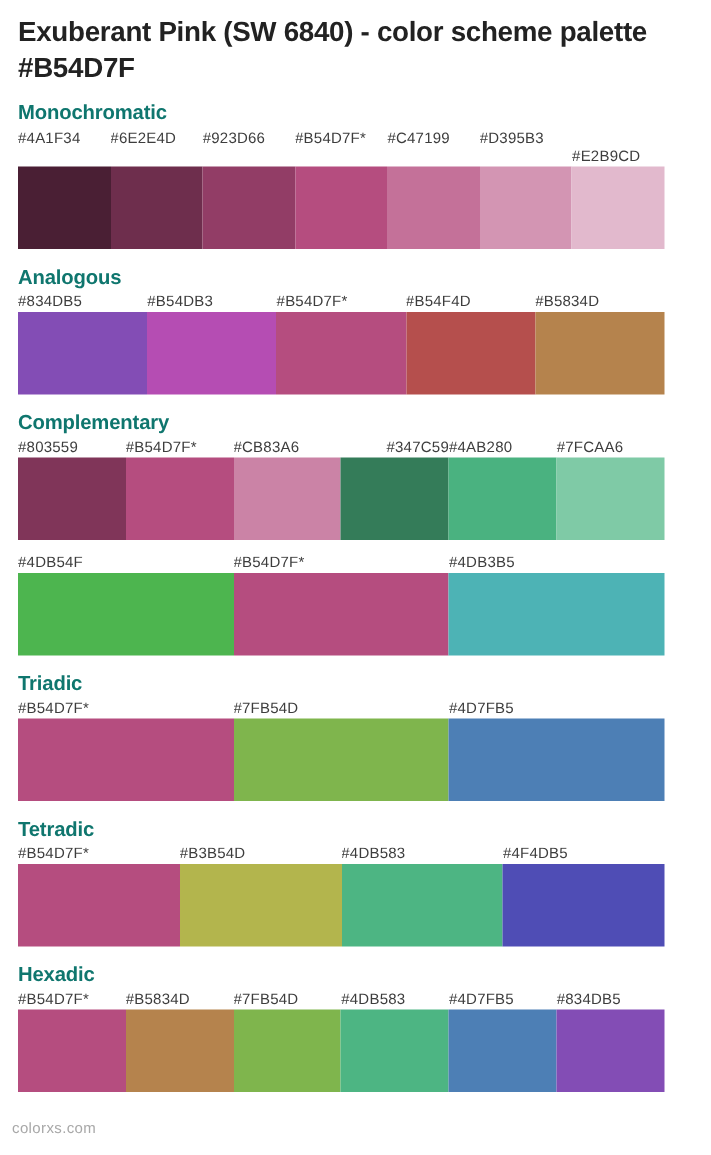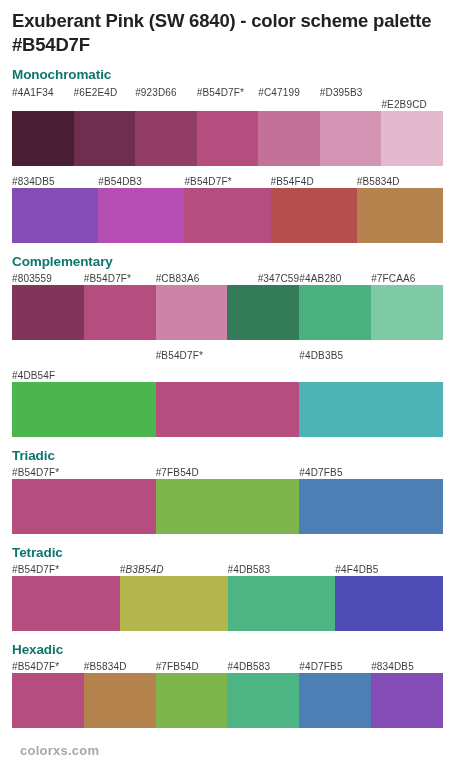--- a/index.html
+++ b/index.html
@@ -66,26 +66,25 @@
     height: 55px;
     margin: 0;
     padding: 0;
   }
   .swatch {
     height: 55px;
     display: block;
   }
   .footer {
     position: absolute;
-    left: 20px;
+    left: 8px;
     bottom: 12px;
-    font-size: 13px;
+    font-size: 10px;
     color: #a8a8a8;
     letter-spacing: 0.25px;
-    font-weight: bold;
   }
 </style>
 </head>
 <body>
 
 <div class="page">
 
   <h1 class="page-title">Exuberant Pink (SW 6840) - color scheme palette #B54D7F</h1>
 
   <div class="sections">
@@ -104,20 +103,21 @@
           <div class="swatch" style="width: 14.2857%; background-color: rgb(74, 31, 52);"></div>
           <div class="swatch" style="width: 14.2857%; background-color: rgb(110, 46, 77);"></div>
           <div class="swatch" style="width: 14.2857%; background-color: rgb(146, 61, 102);"></div>
           <div class="swatch" style="width: 14.2857%; background-color: rgb(181, 77, 127);"></div>
           <div class="swatch" style="width: 14.2857%; background-color: rgb(196, 113, 153);"></div>
           <div class="swatch" style="width: 14.2857%; background-color: rgb(211, 149, 179);"></div>
           <div class="swatch" style="width: 14.2857%; background-color: rgb(226, 185, 205);"></div>
         </div>
       </div>
       <div class="section">
+        <div class="section-heading">Analogous</div>
         <div class="swatch-labels">
           <div class="swatch-label" style="width: 20%;">#834DB5</div>
           <div class="swatch-label" style="width: 20%;">#B54DB3</div>
           <div class="swatch-label" style="width: 20%;">#B54D7F*</div>
           <div class="swatch-label" style="width: 20%;">#B54F4D</div>
           <div class="swatch-label" style="width: 20%;">#B5834D</div>
         </div>
         <div class="swatch-row">
           <div class="swatch" style="width: 20%; background-color: rgb(131, 77, 181);"></div>
           <div class="swatch" style="width: 20%; background-color: rgb(181, 77, 179);"></div>
@@ -140,21 +140,21 @@
           <div class="swatch" style="width: 16.6667%; background-color: rgb(128, 53, 89);"></div>
           <div class="swatch" style="width: 16.6667%; background-color: rgb(181, 77, 127);"></div>
           <div class="swatch" style="width: 16.6667%; background-color: rgb(203, 131, 166);"></div>
           <div class="swatch" style="width: 16.6667%; background-color: rgb(52, 124, 89);"></div>
           <div class="swatch" style="width: 16.6667%; background-color: rgb(74, 178, 128);"></div>
           <div class="swatch" style="width: 16.6667%; background-color: rgb(127, 202, 166);"></div>
         </div>
       </div>
       <div class="section">
         <div class="swatch-labels">
-          <div class="swatch-label" style="width: 33.3333%; margin-top: 20px;">#4DB54F</div>
+          <div class="swatch-label" style="width: 33.3333%;">#4DB54F</div>
           <div class="swatch-label" style="width: 33.3333%;">#B54D7F*</div>
           <div class="swatch-label" style="width: 33.3333%;">#4DB3B5</div>
         </div>
         <div class="swatch-row">
           <div class="swatch" style="width: 33.3333%; background-color: rgb(77, 181, 79);"></div>
           <div class="swatch" style="width: 33.3333%; background-color: rgb(181, 77, 127);"></div>
           <div class="swatch" style="width: 33.3333%; background-color: rgb(77, 179, 181);"></div>
         </div>
       </div>
       <div class="section">
@@ -167,21 +167,21 @@
         <div class="swatch-row">
           <div class="swatch" style="width: 33.3333%; background-color: rgb(181, 77, 127);"></div>
           <div class="swatch" style="width: 33.3333%; background-color: rgb(127, 181, 77);"></div>
           <div class="swatch" style="width: 33.3333%; background-color: rgb(77, 127, 181);"></div>
         </div>
       </div>
       <div class="section">
         <div class="section-heading">Tetradic</div>
         <div class="swatch-labels">
           <div class="swatch-label" style="width: 25%;">#B54D7F*</div>
-          <div class="swatch-label" style="width: 25%; font-style: italic;">#B3B54D</div>
+          <div class="swatch-label" style="width: 25%;">#B3B54D</div>
           <div class="swatch-label" style="width: 25%;">#4DB583</div>
           <div class="swatch-label" style="width: 25%;">#4F4DB5</div>
         </div>
         <div class="swatch-row">
           <div class="swatch" style="width: 25%; background-color: rgb(181, 77, 127);"></div>
           <div class="swatch" style="width: 25%; background-color: rgb(179, 181, 77);"></div>
           <div class="swatch" style="width: 25%; background-color: rgb(77, 181, 131);"></div>
           <div class="swatch" style="width: 25%; background-color: rgb(79, 77, 181);"></div>
         </div>
       </div>

